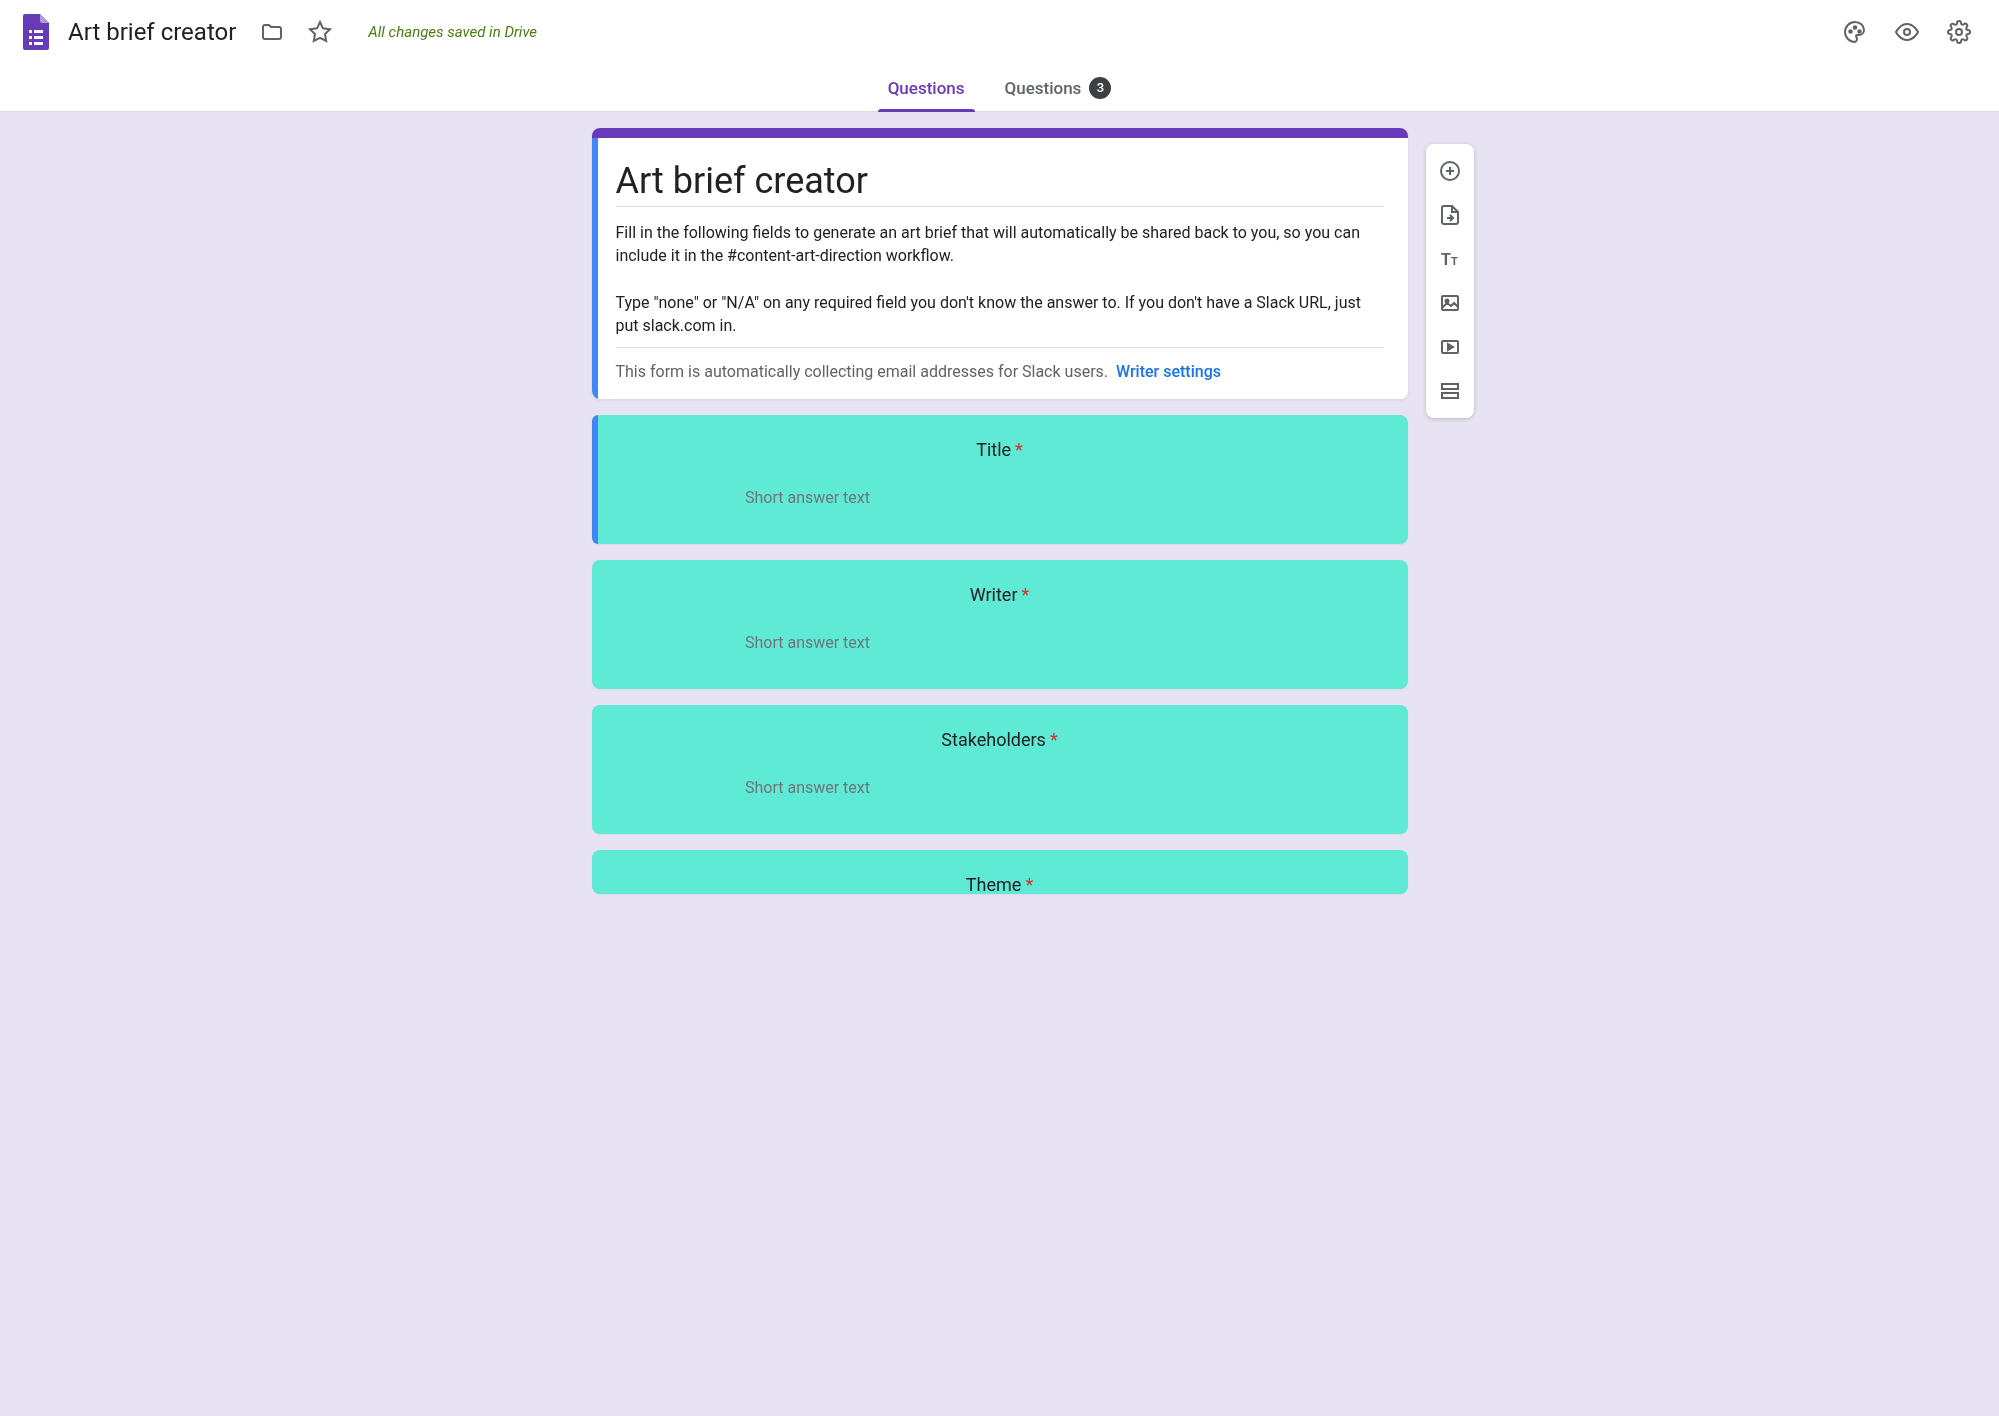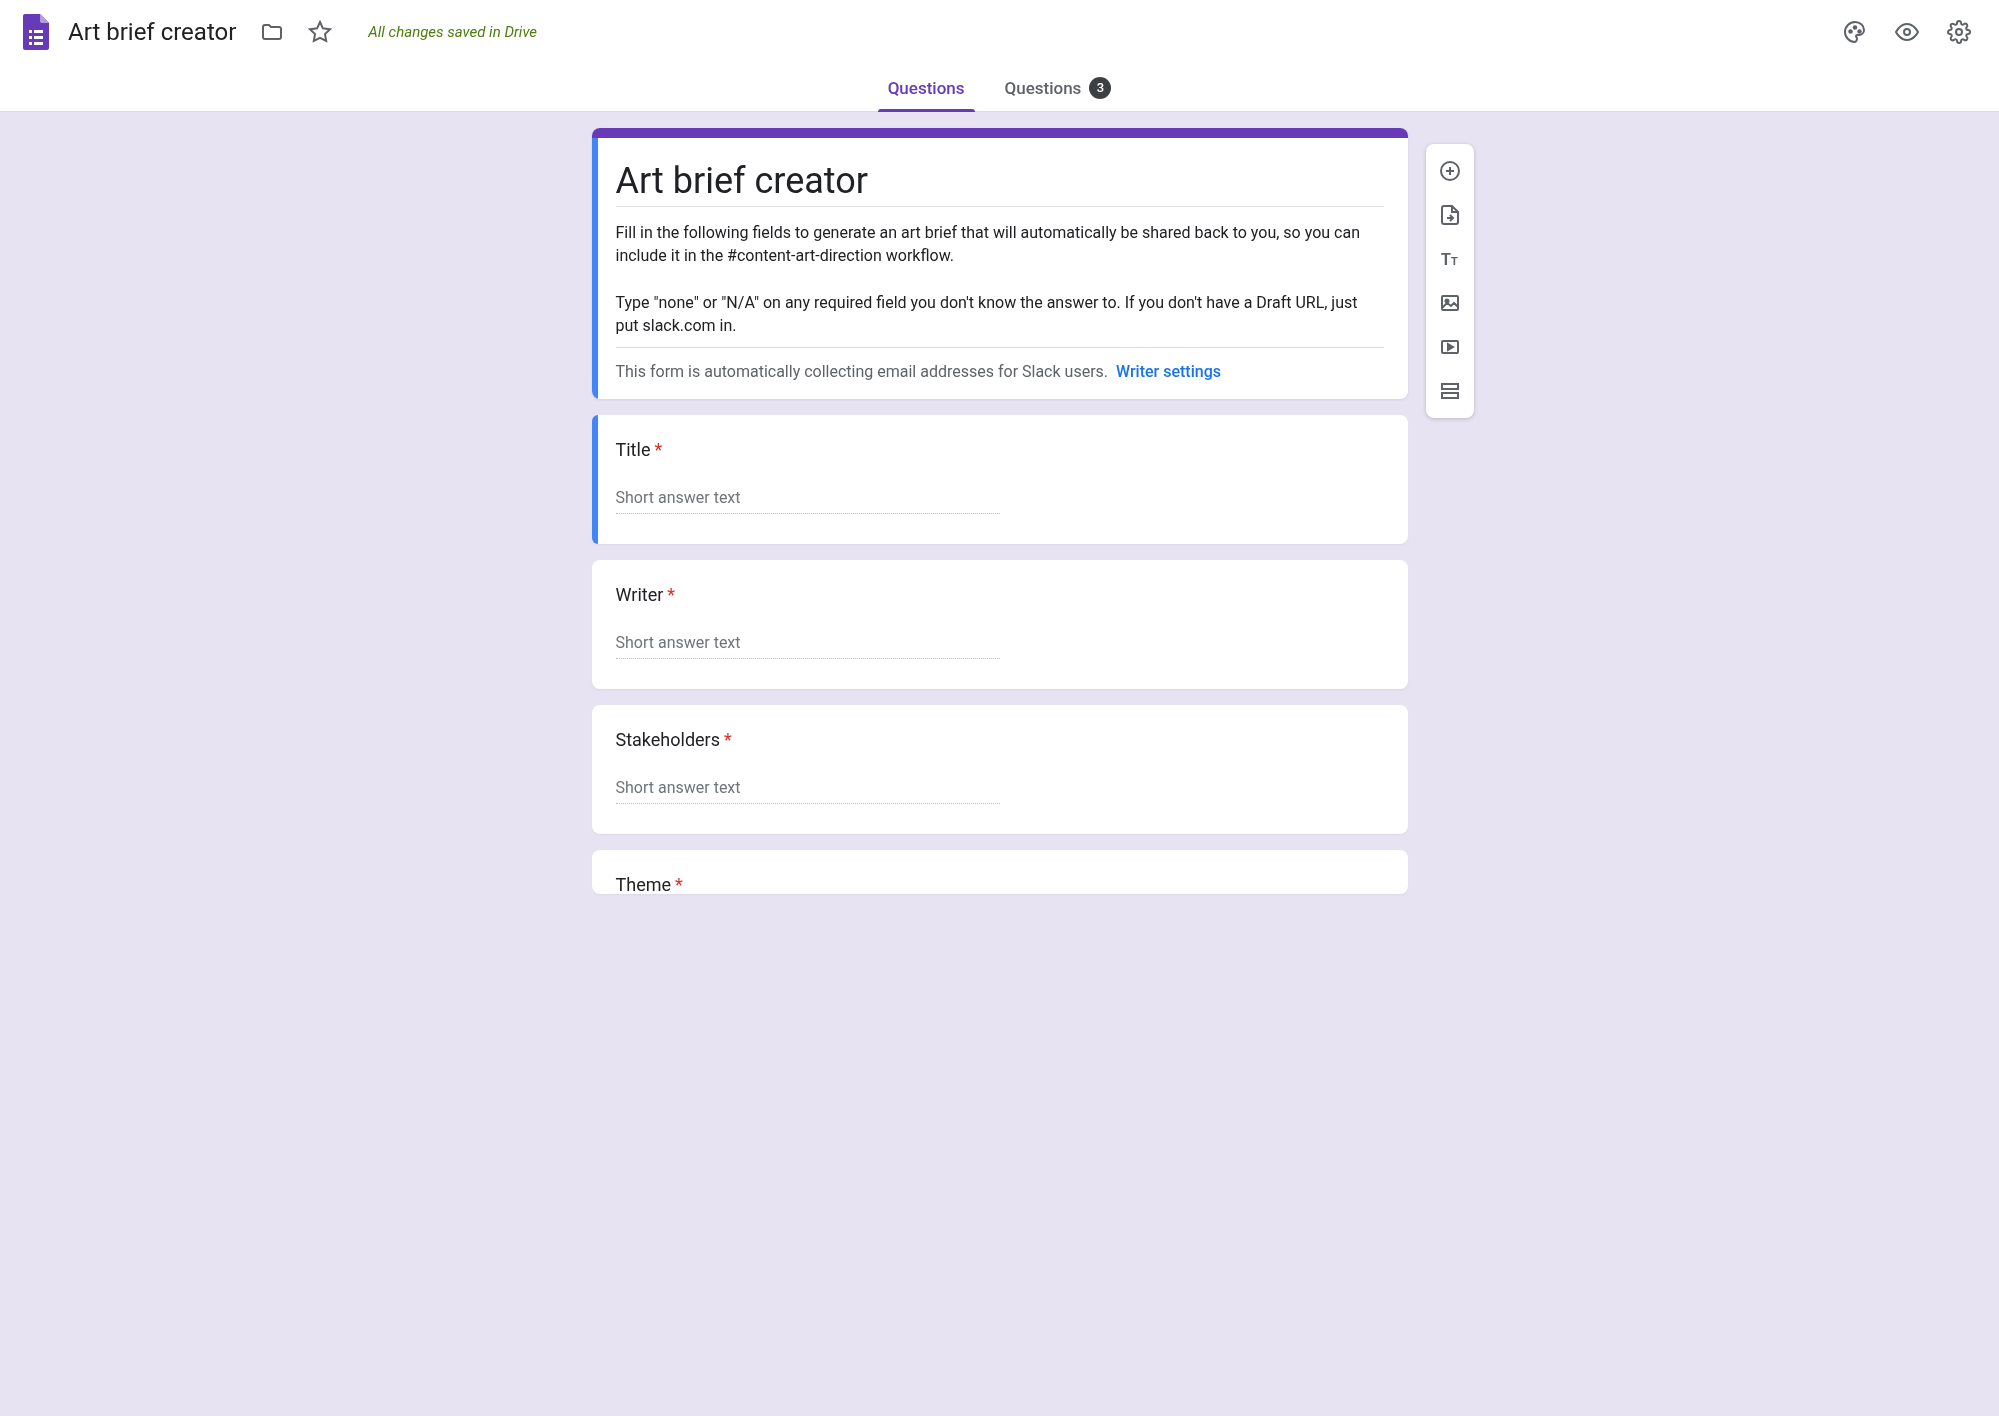--- a/index.html
+++ b/index.html
@@ -180,26 +180,27 @@
     }
     .change-settings {
       color: #1a73e8;
       font-weight: 500;
       cursor: pointer;
       margin-left: 4px;
     }
     
     
     .question-card {
-      background: #ffffff;
+      background: #5eead4;
       border-radius: 8px;
       padding: 24px 24px 30px 24px;
       margin-bottom: 16px;
       position: relative;
       box-shadow: 0 1px 2px rgba(0,0,0,0.05);
+      text-align: center;
     }
     .question-card.selected::before {
       content: '';
       position: absolute;
       top: 0;
       left: 0;
       bottom: 0;
       width: 6px;
       background: #4285f4;
       border-radius: 8px 0 0 8px;
@@ -364,21 +365,21 @@
     </div>
   </div>
 
   <div class="form-container">
 
     <div class="form-header-card">
       <div class="form-header-inner">
         <div class="form-title">Art brief creator</div>
         <div class="form-description">Fill in the following fields to generate an art brief that will automatically be shared back to you, so you can include it in the #content-art-direction workflow.
 
-Type "none" or "N/A" on any required field you don't know the answer to. If you don't have a Draft URL, just put slack.com in.</div>
+Type "none" or "N/A" on any required field you don't know the answer to. If you don't have a Slack URL, just put slack.com in.</div>
         <div class="form-notice">
           <span>This form is automatically collecting email addresses for Slack users.</span>
           <span class="change-settings">Writer settings</span>
         </div>
       </div>
     </div>
 
     <div class="question-card selected">
       <div class="question-label">
         <span>Title</span><span class="required-star">*</span>

